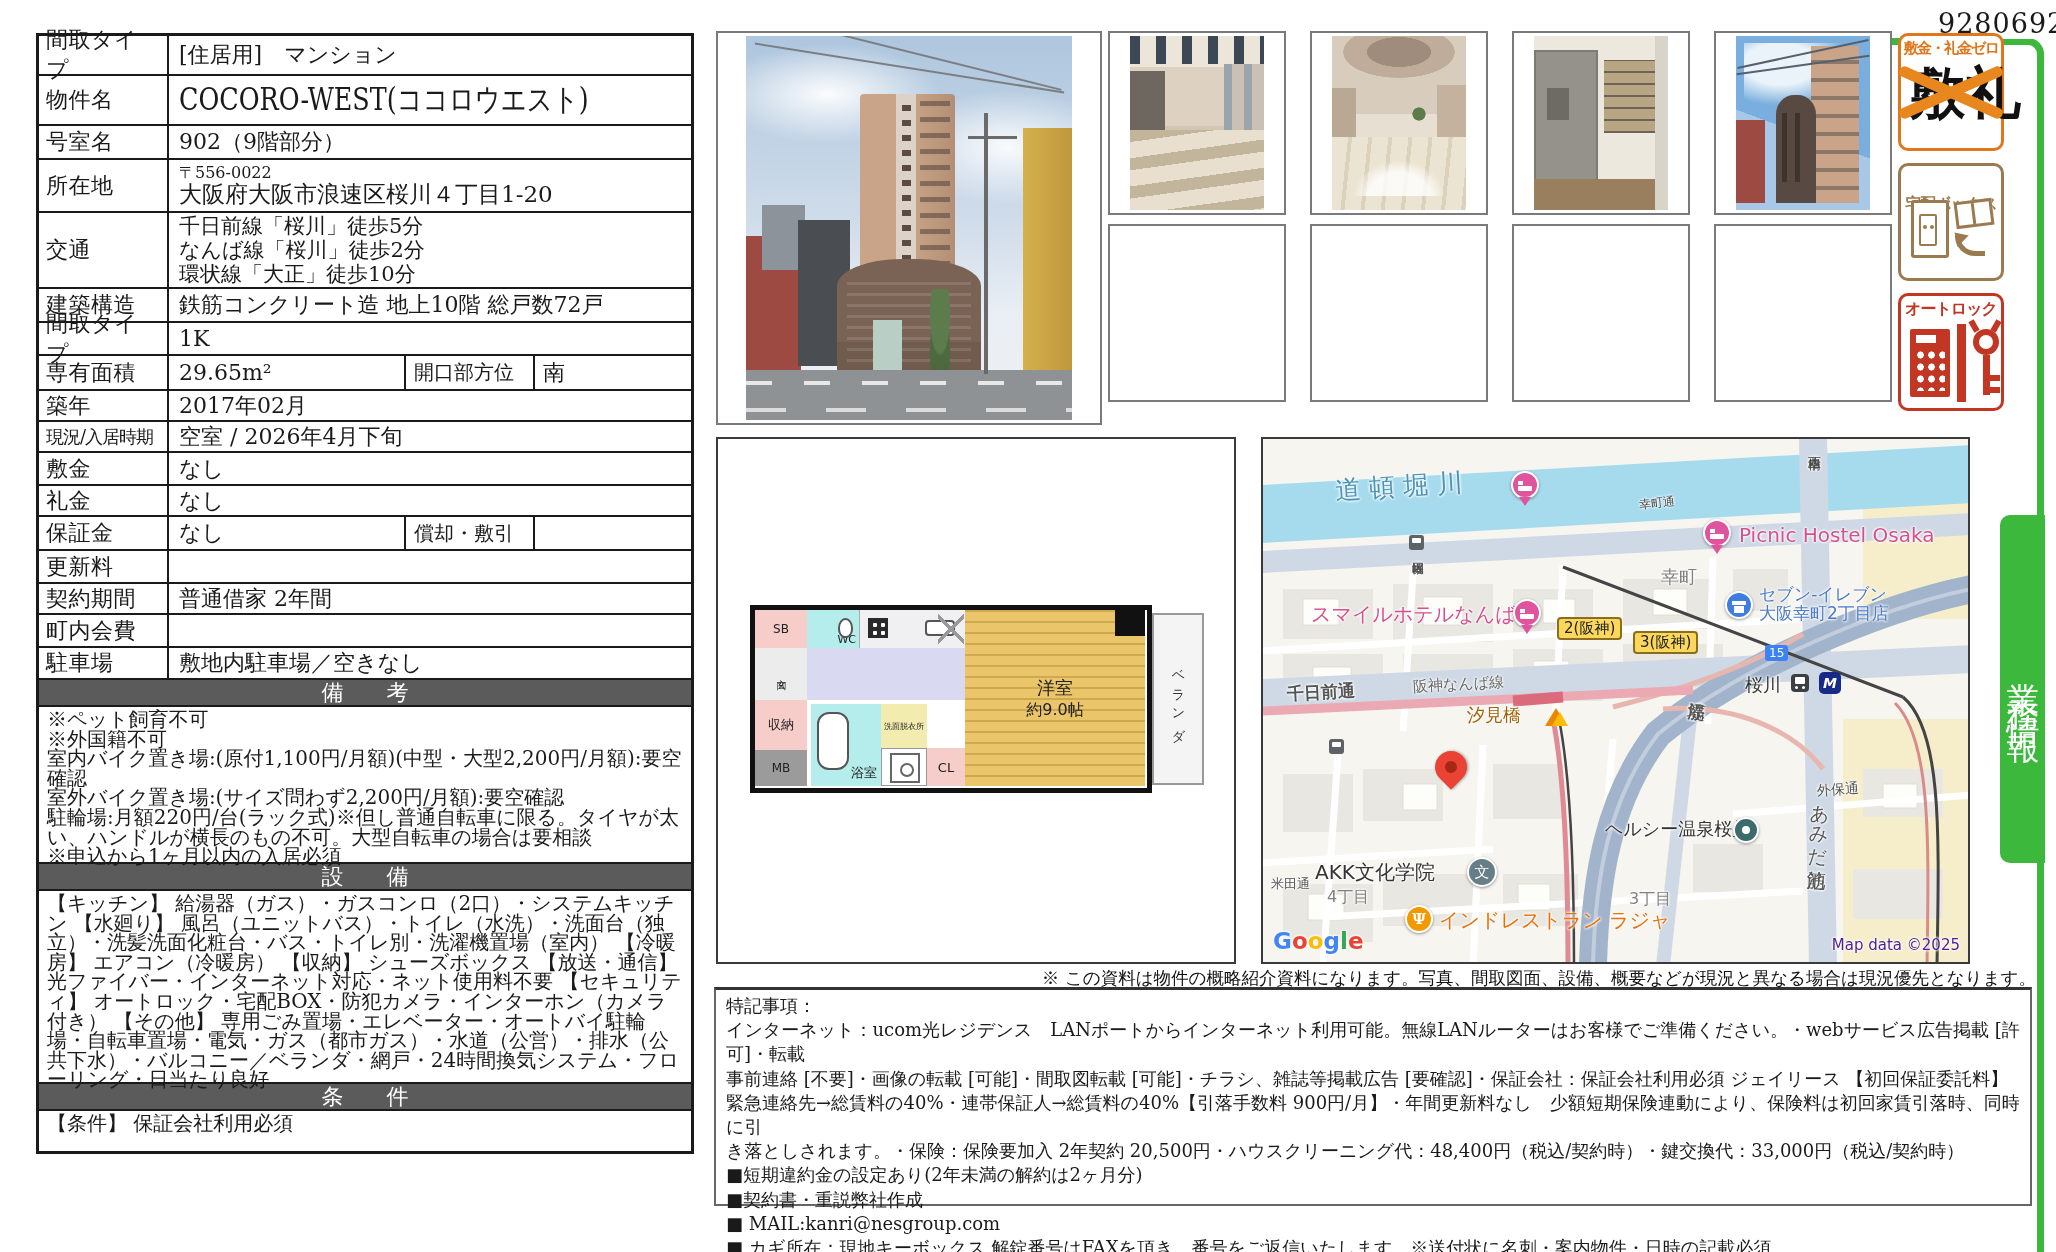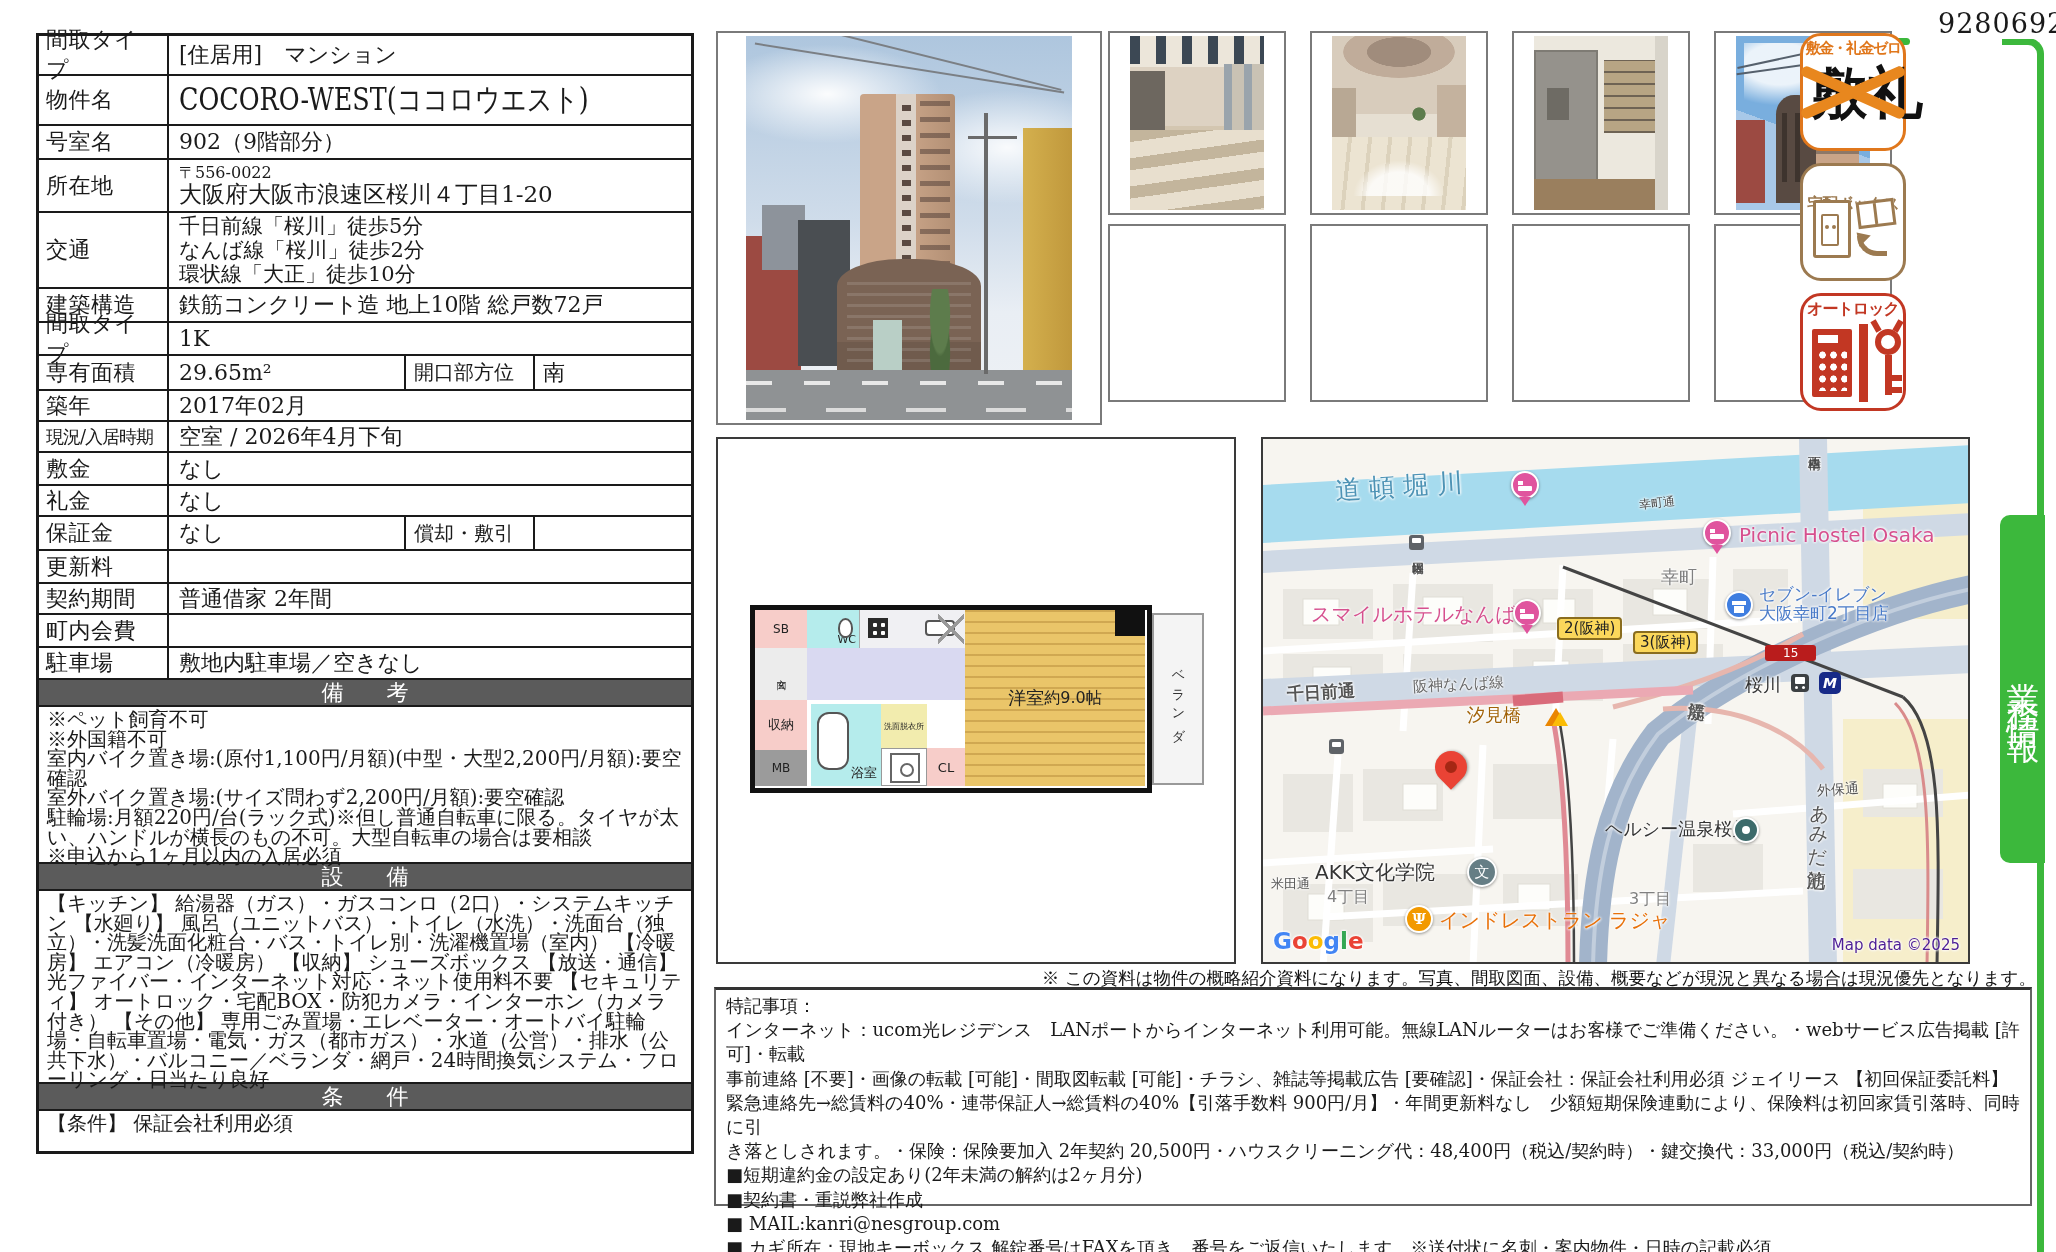--- a/index.html
+++ b/index.html
@@ -34,21 +34,21 @@
   .tblock{padding:3px 8px;font-size:20px;line-height:19.6px;border-bottom:2px solid #1a1a1a;}
   .tblock div{white-space:normal;}
 
   
   .photo{position:absolute;border:2px solid #7a7a7a;background:#fff;}
   .ph-in{position:absolute;top:3px;bottom:3px;left:28px;right:28px;overflow:hidden;}
   .ph-in-s{position:absolute;top:3px;bottom:3px;left:20px;right:20px;overflow:hidden;}
   .d{position:absolute;}
 
   
-  .badge{position:absolute;left:1800px;width:106px;height:118px;border-radius:21px;background:#fff;font-family:"DejaVu Sans","Liberation Sans",sans-serif;}
+  .badge{position:absolute;left:1898px;width:106px;height:118px;border-radius:10px;background:#fff;font-family:"DejaVu Sans","Liberation Sans",sans-serif;}
   .badge .btitle{text-align:center;font-weight:bold;white-space:nowrap;margin-top:3px;}
   .badge1{top:33px;border:3px solid #e0771c;}
   .badge1 .btitle{color:#e0771c;font-size:15px;letter-spacing:-1.5px;}
   .kanji-wrap{position:relative;display:flex;justify-content:space-between;padding:6px 8px 0 8px;}
   .kanji{font-size:56px;line-height:58px;font-weight:bold;color:#111;}
   .cross{position:absolute;left:-6%;top:46%;width:112%;height:11px;background:#e8871e;border-radius:5px;}
   .cross.c1{transform:rotate(24deg);}
   .cross.c2{transform:rotate(-24deg);}
   .badge2{top:163px;border:3px solid #9c7a50;}
   .badge2 .btitle{color:#9c7a50;font-size:16px;letter-spacing:-1px;margin-top:28px;}
@@ -101,21 +101,21 @@
   .pin-red{position:absolute;width:32px;height:32px;background:#ea4335;border-radius:50% 50% 50% 0;transform:rotate(-45deg);box-shadow:1px 1px 3px rgba(0,0,0,.35);}
   .pin-red:after{content:"";position:absolute;left:10px;top:10px;width:12px;height:12px;background:#a52714;border-radius:50%;}
   .pin-school{position:absolute;width:30px;height:30px;background:#667e85;border:2px solid #fff;border-radius:50%;color:#fff;font-size:15px;display:flex;align-items:center;justify-content:center;box-shadow:0 1px 3px rgba(0,0,0,.4);}
   .pin-onsen{position:absolute;width:26px;height:26px;background:#3d6b6b;border:2px solid #fff;border-radius:50%;box-shadow:0 1px 3px rgba(0,0,0,.4);}
   .pin-onsen:after{content:"";position:absolute;left:7px;top:7px;width:8px;height:8px;background:#fff;border-radius:50%;}
   .pin-store{position:absolute;width:28px;height:28px;background:#3f7ee0;border:2px solid #fff;border-radius:50%;box-shadow:0 1px 3px rgba(0,0,0,.4);}
   .pin-store:before{content:"";position:absolute;left:5px;top:8px;width:14px;height:4px;background:#fff;}
   .pin-store:after{content:"";position:absolute;left:7px;top:13px;width:10px;height:7px;background:#fff;}
   .pin-food{position:absolute;width:28px;height:28px;background:#f29900;border:2px solid #fff;border-radius:50%;color:#fff;font-size:15px;font-weight:bold;display:flex;align-items:center;justify-content:center;box-shadow:0 1px 3px rgba(0,0,0,.4);}
   .exit-label{position:absolute;background:#fbd75b;border:2px solid #8a6d1f;border-radius:4px;font-size:15px;line-height:19px;padding:0 5px;color:#222;font-family:"DejaVu Sans",sans-serif;white-space:nowrap;}
-  .route15{position:absolute;background:#b91c1c;color:#fff;font-size:12px;line-height:16px;padding:0 18px;border-radius:3px;font-family:"DejaVu Sans",sans-serif;}
+  .route15{position:absolute;background:#3b82f6;color:#fff;font-size:12px;line-height:16px;padding:0 4px;border-radius:3px;font-family:"DejaVu Sans",sans-serif;}
   .sta-badge{position:absolute;width:18px;height:18px;background:#3c4043;border-radius:4px;}
   .sta-badge:before{content:"";position:absolute;left:4px;top:3px;width:10px;height:7px;background:#fff;border-radius:1px;}
   .sta-badge:after{content:"";position:absolute;left:4px;top:12px;width:3px;height:3px;background:#fff;border-radius:50%;box-shadow:7px 0 0 #fff;}
   .metro-badge{position:absolute;width:22px;height:22px;background:#172a88;border-radius:5px;color:#fff;font-style:italic;font-weight:bold;font-size:14px;display:flex;align-items:center;justify-content:center;font-family:"DejaVu Sans",sans-serif;}
   .bus-badge{position:absolute;width:15px;height:15px;background:#5f6368;border-radius:3px;}
   .bus-badge:before{content:"";position:absolute;left:3px;top:3px;width:9px;height:5px;background:#fff;border-radius:1px;}
   .shiomi-icon{position:absolute;width:0;height:0;border:11px solid transparent;border-bottom:18px solid #ea8600;}
   .shiomi-icon:after{content:"";position:absolute;left:-4px;top:-4px;border:8px solid transparent;border-bottom:14px solid #fbbc05;}
   .glogo span{font-family:"DejaVu Sans",sans-serif;font-size:23px;font-weight:bold;}
   .map-note{position:absolute;left:714px;top:966px;width:1322px;text-align:right;font-size:17.5px;color:#111;}
@@ -377,21 +377,21 @@
     <div class="fpr" style="left:5px;top:145px;width:52px;height:36px;background:#9b9b9b;color:#222;font-size:12px">MB</div>
     <div class="fpr" style="left:61px;top:99px;width:70px;height:82px;background:#b5ecec">
         <div class="tub"></div>
         <span style="position:absolute;right:4px;bottom:4px;font-size:13px">浴室</span>
       </div>
     <div class="fpr" style="left:131px;top:99px;width:46px;height:44px;background:#f2ecae;font-size:8px;text-align:center;line-height:9px">洗面脱衣所</div>
     <div class="fpr" style="left:131px;top:143px;width:46px;height:38px;background:#fff;border:1px solid #999">
         <div class="wmach"></div>
       </div>
     <div class="fpr" style="left:177px;top:143px;width:38px;height:38px;background:#f7cdc9;font-size:13px">CL</div>
-    <div class="fpr" style="left:215px;top:5px;width:180px;height:176px;background:#eac569;background-image:repeating-linear-gradient(180deg,rgba(176,132,52,.45) 0 2px,transparent 2px 11px);flex-direction:row">
+    <div class="fpr" style="left:215px;top:5px;width:180px;height:176px;background:#eac569;background-image:repeating-linear-gradient(180deg,rgba(176,132,52,.45) 0 2px,transparent 2px 11px);flex-direction:column">
       <span style="font-size:18px">洋室</span>
       <span style="font-size:16px">約9.0帖</span>
     </div>
     <div class="d" style="left:365px;top:5px;width:30px;height:26px;background:#111;position:absolute"></div>
     <div class="fp-balcony">
         <span>ベランダ</span>
       </div>
   </div>
 </div>
 

